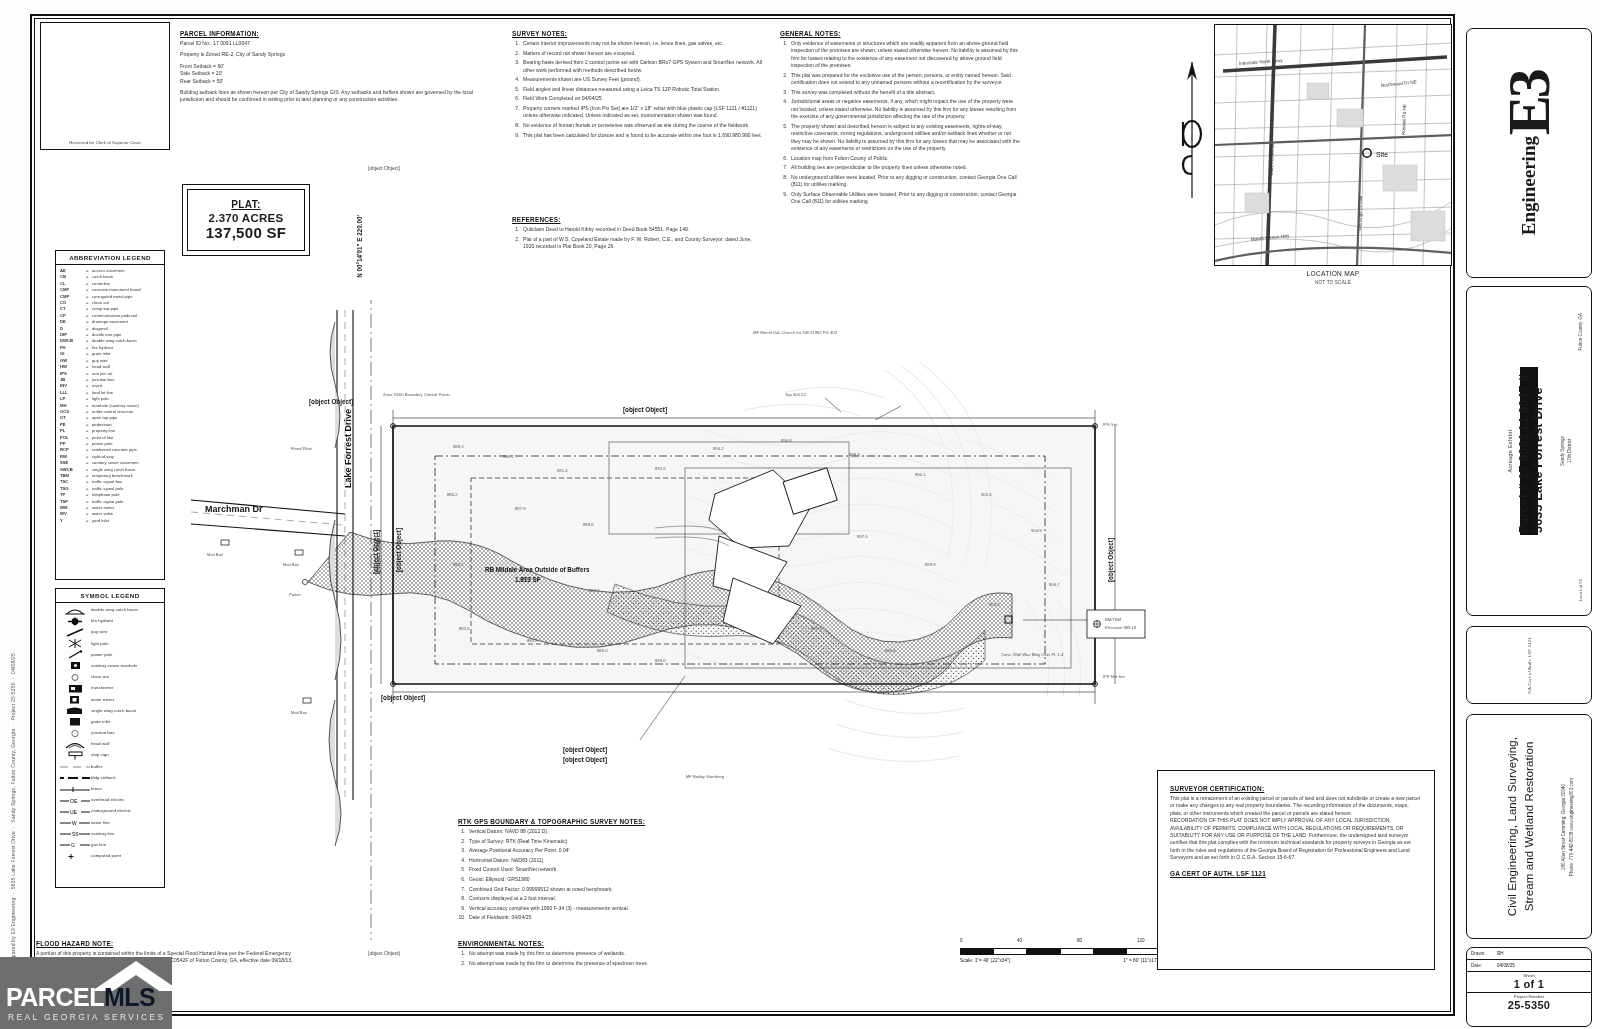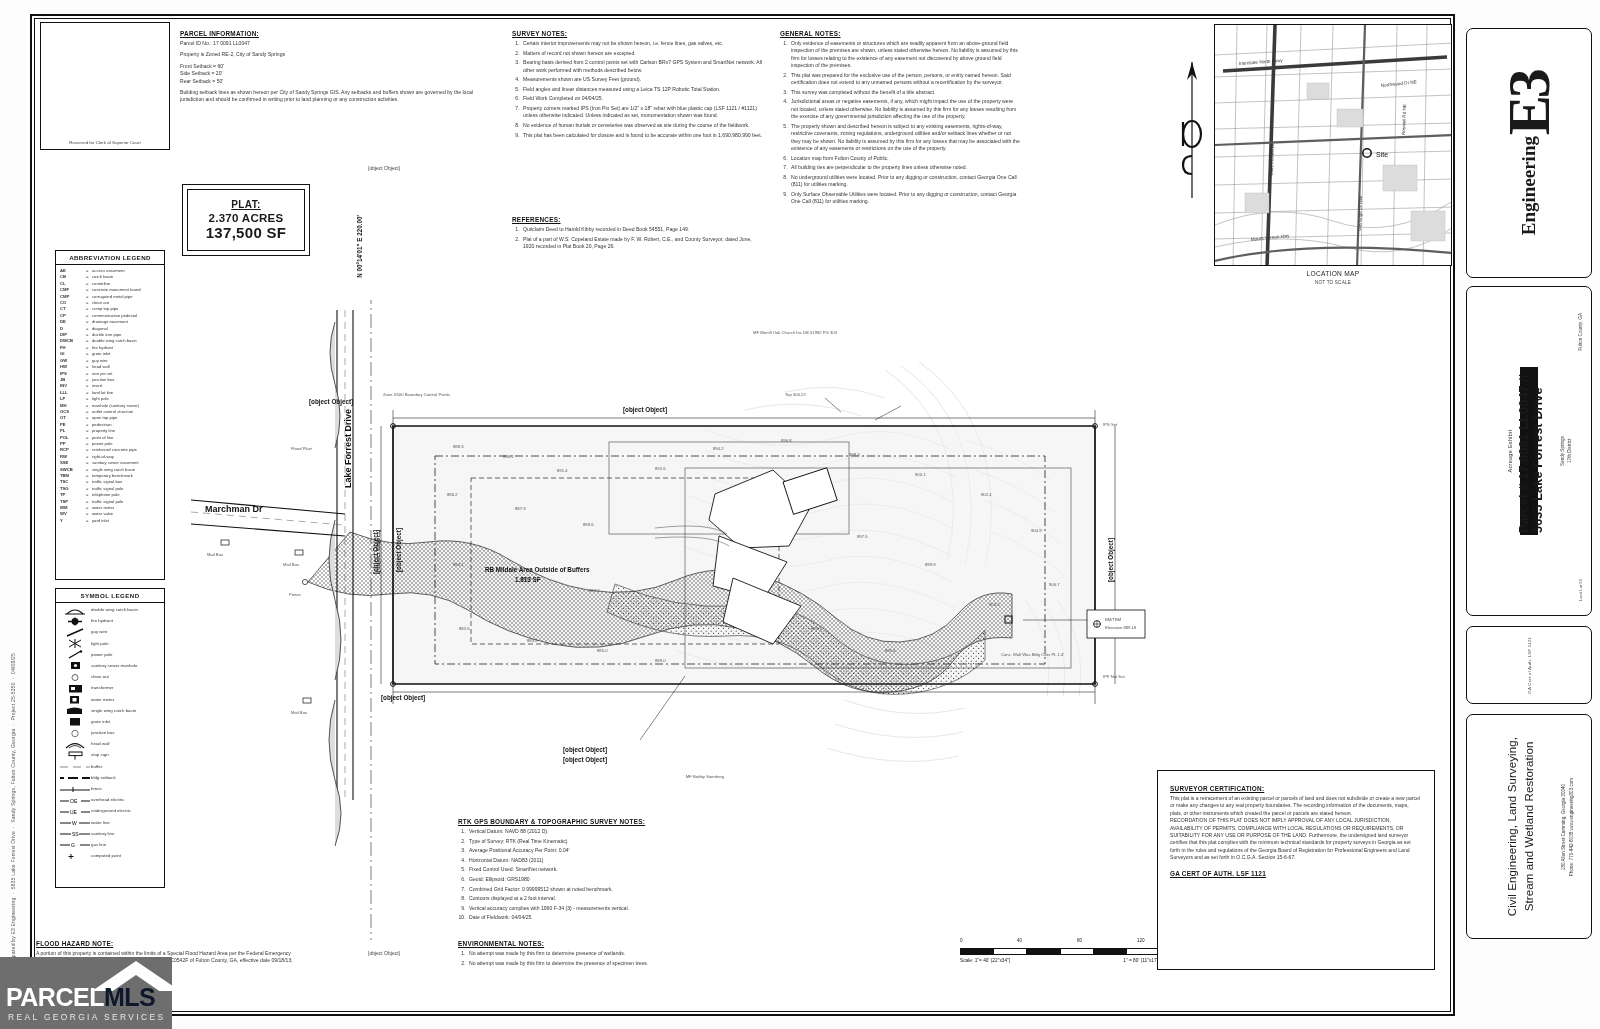--- a/index.html
+++ b/index.html
@@ -1036,20 +1036,38 @@
 
   <div class="ts-cell" id="ts-firm">
     <div class="inner">
       <div id="firm-services">Civil Engineering, Land Surveying,
 Stream and Wetland Restoration</div>
       <div id="firm-contact">180 Allen Street Cumming, Georgia 30040
 Phone: 770-442-8038    www.engineering303.com</div>
     </div>
   </div>
 
+  <div class="ts-cell" id="ts-meta">
+    <div class="meta-row">
+      <span class="meta-k">Drawn:</span>
+      <span class="meta-v">RH</span>
+    </div>
+    <div class="meta-row">
+      <span class="meta-k">Date:</span>
+      <span class="meta-v">04/08/25</span>
+    </div>
+    <div class="meta-blk">
+      <div class="meta-blk-k">Sheet</div>
+      <div class="meta-blk-v">1 of 1</div>
+    </div>
+    <div class="meta-blk">
+      <div class="meta-blk-k">Project Number</div>
+      <div class="meta-blk-v">25-5350</div>
+    </div>
+  </div>
 </div>
 
 <div id="watermark">
   <div id="wm-roof"></div>
   <div id="wm-roof2"></div>
   <div id="wm-title"><span>PARCEL</span><span class="mls">MLS</span></div>
   <div id="wm-sub">REAL GEORGIA SERVICES</div>
 </div>
 
 </body></html>

